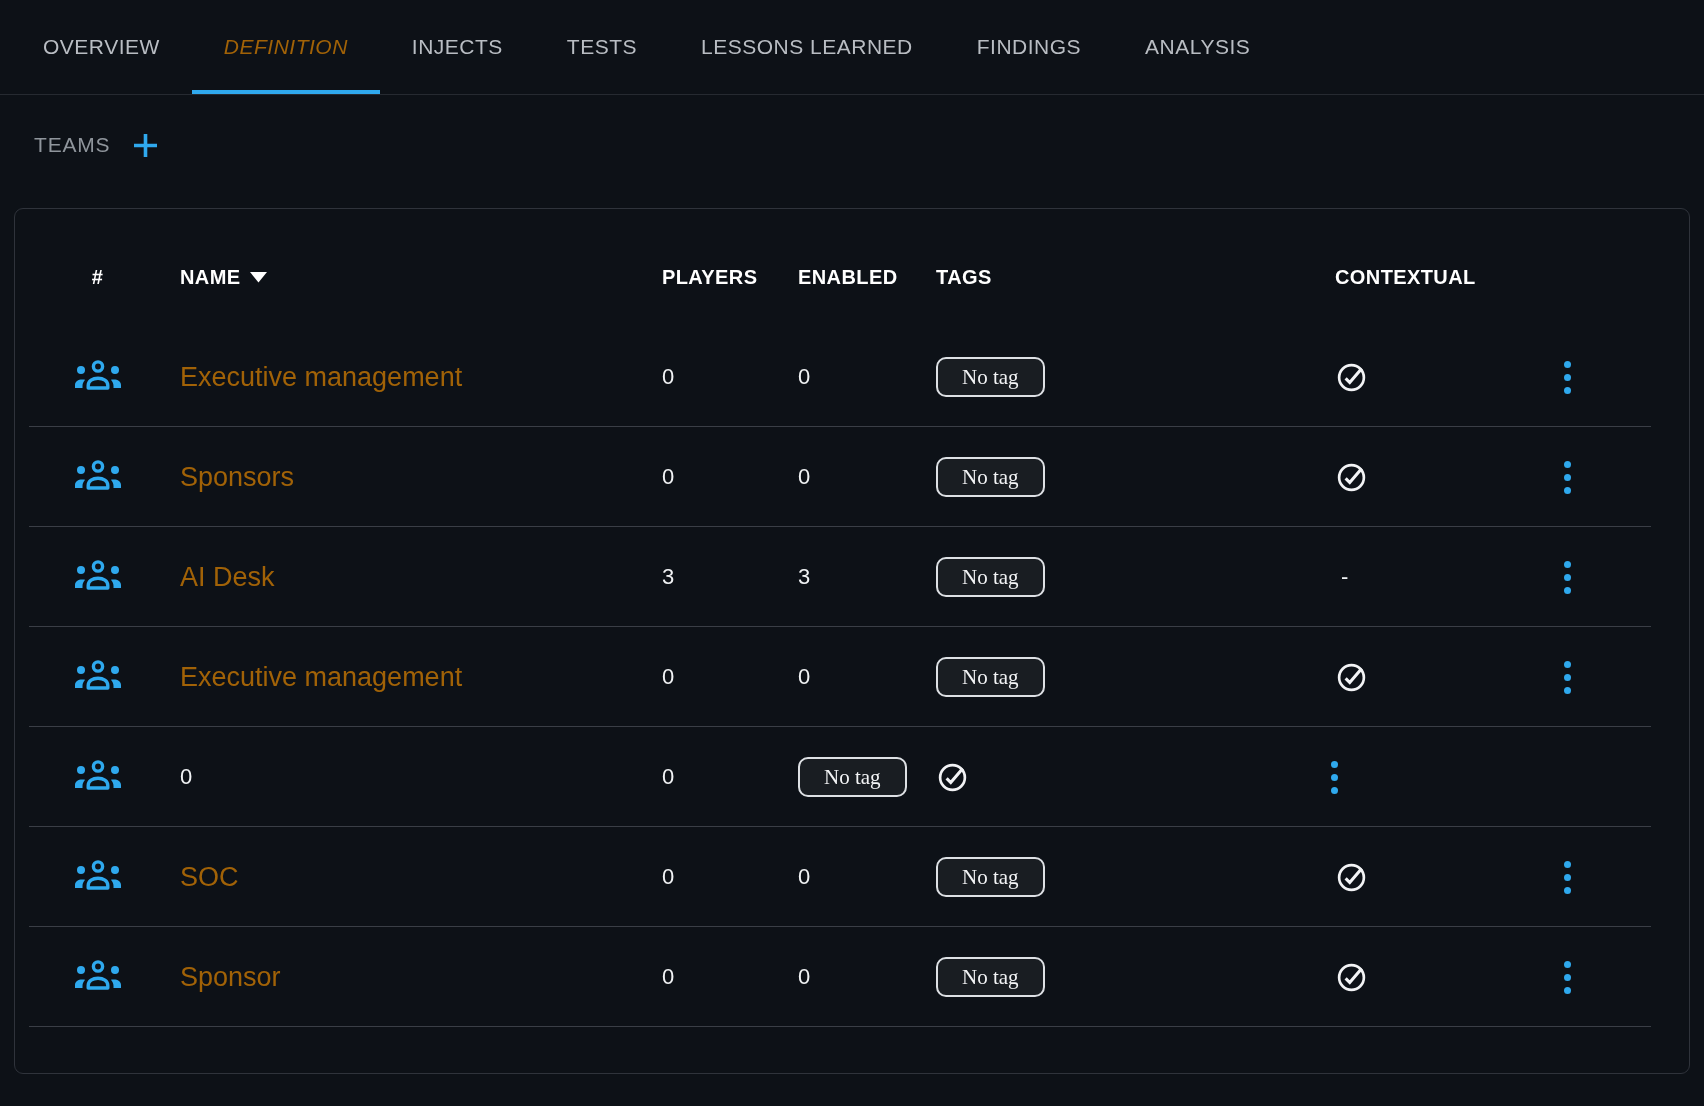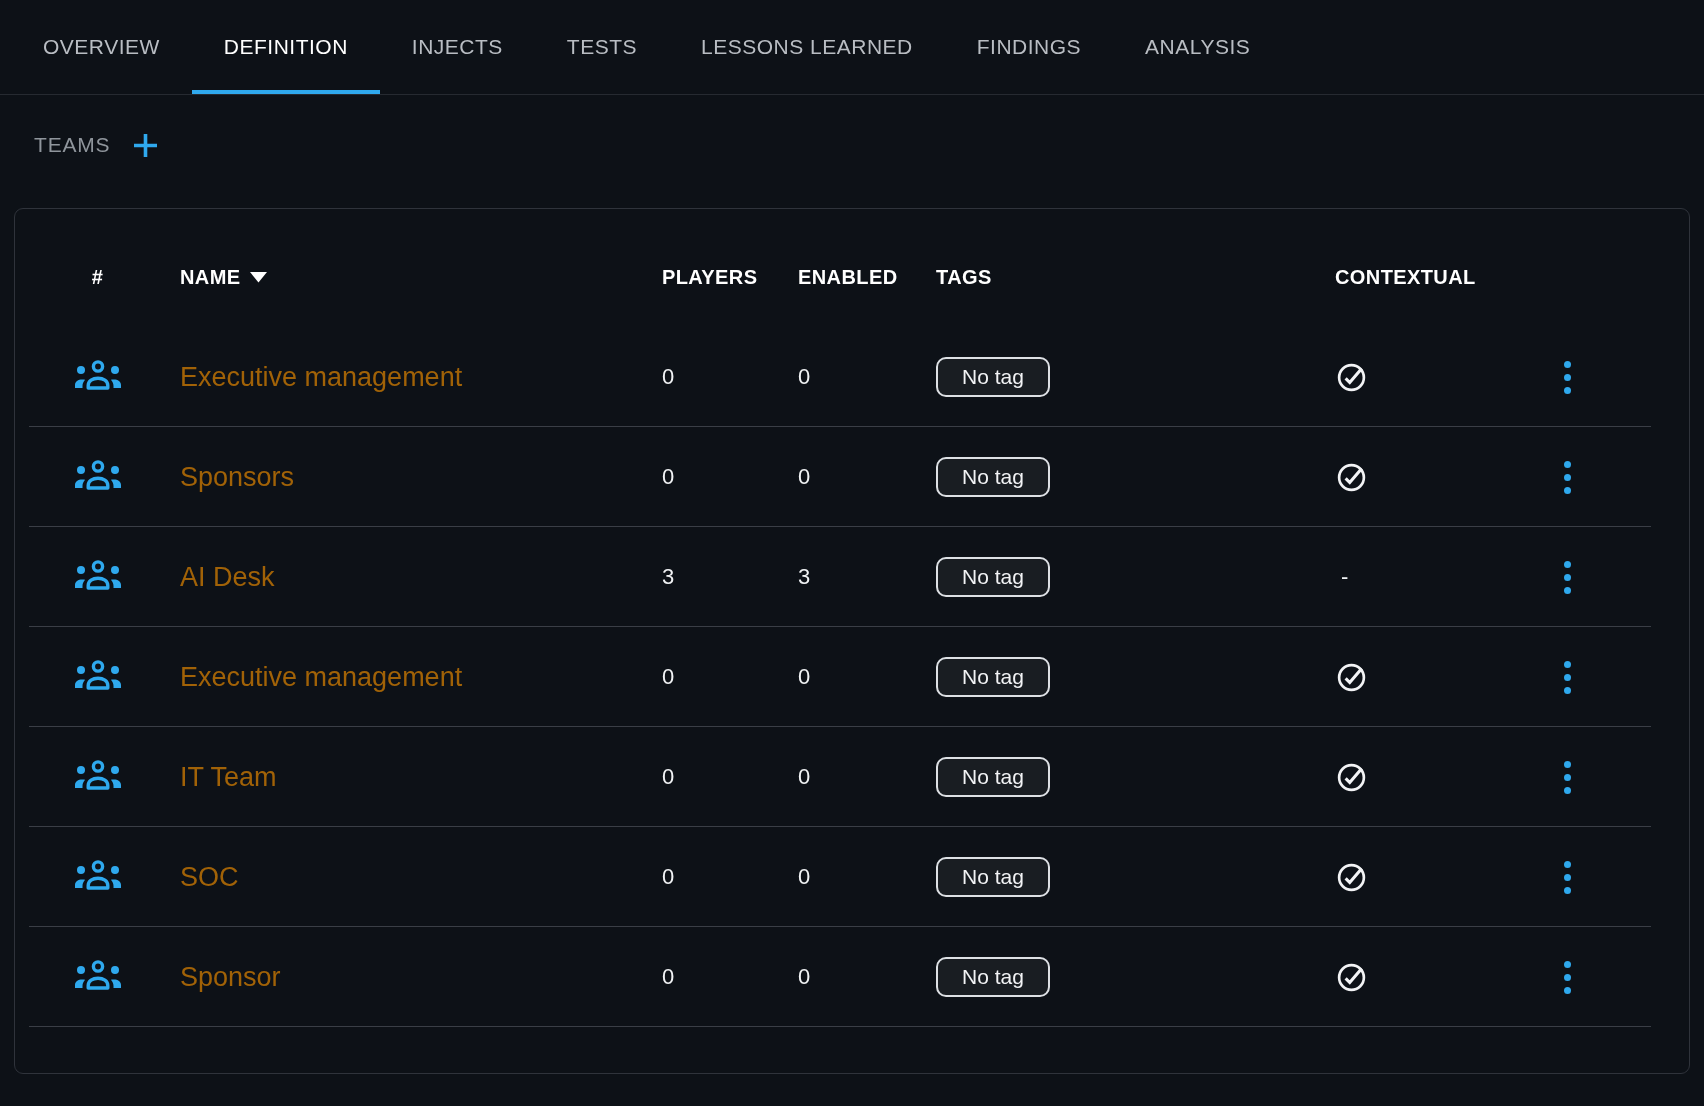--- a/index.html
+++ b/index.html
@@ -23,21 +23,21 @@
   .tab {
     display:flex; align-items:center;
     padding:17px 32px;
     font-size:21px; letter-spacing:.5px;
     color:#b9bdc3;
     position:relative;
     cursor:pointer;
     user-select:none;
     white-space:nowrap;
   }
-  .tab.active { color:#ffffff; }
+  .tab.active { color:#a16207;font-style:italic; }
   .tab.active::after {
     content:""; position:absolute; left:0; right:0; bottom:0;
     height:4px; background:#2fa9ee;
   }
 
   
   .section-header {
     display:flex; align-items:center; gap:22px;
     padding:30px 0 0 14px;
     height:70px;
@@ -76,20 +76,21 @@
   .cell-name { font-size:27px; color:#a16207; }
   .cell-num  { font-size:22px; color:#f0f2f4; }
   .tags-cell { justify-self:start; }
   .chip {
     display:inline-flex; align-items:center; justify-content:center;
     height:40px; padding:0 24px;
     border:2px solid #dde0e4; border-radius:10px;
     font-size:21px; color:#f2f3f5;
     background:rgba(255,255,255,.05);
     white-space:nowrap;
+    font-family:Liberation Serif, serif;
   }
   .ctx-cell { justify-self:start; display:flex; align-items:center; }
   .dash { font-size:22px; padding-left:6px; color:#f0f2f4; }
   .menu-cell { justify-self:start; }
   .kebab {
     display:flex; flex-direction:column; gap:6px;
     background:none; border:none; padding:6px; margin-left:-10px;
     cursor:pointer;
   }
   .kebab .dot { width:7px; height:7px; border-radius:50%; background:#2fa9ee; }
@@ -293,21 +294,20 @@
           <circle cx="41" cy="13" r="4"></circle>
           <path d="M1 31 v-3 c0-3.6 3.1-5.6 7.2-5.6 c1 0 2 .12 2.9 .38 c-1.7 1.9-2.6 4.1-2.6 6.2 V31 Z"></path>
           <path d="M47 31 v-3 c0-3.6-3.1-5.6-7.2-5.6 c-1 0-2 .12-2.9 .38 c1.7 1.9 2.6 4.1 2.6 6.2 V31 Z"></path>
         </g>
         <g fill="none" stroke="#2fa9ee" stroke-width="3.4" stroke-linejoin="round">
           <circle cx="24" cy="9.5" r="4.6"></circle>
           <path d="M14.2 31 v-2.6 c0-4.4 4.4-7.2 9.8-7.2 s9.8 2.8 9.8 7.2 V31 Z"></path>
         </g>
       </svg>
     </span>
-    <span class="cell-name">IT Team</span>
     <span class="cell-num">0</span>
     <span class="cell-num">0</span>
     <span class="tags-cell">
       <span class="chip">No tag</span>
     </span>
     <span class="ctx-cell">
           <svg width="33" height="33" viewBox="0 0 32 32" aria-hidden="true">
     <circle cx="16" cy="16" r="12" fill="none" stroke="#f2f3f5" stroke-width="2.6"></circle>
     <path d="M10.3 16.9 L14.3 20.9 L25.9 7.3" fill="none" stroke="#f2f3f5" stroke-width="3"></path>
   </svg>

